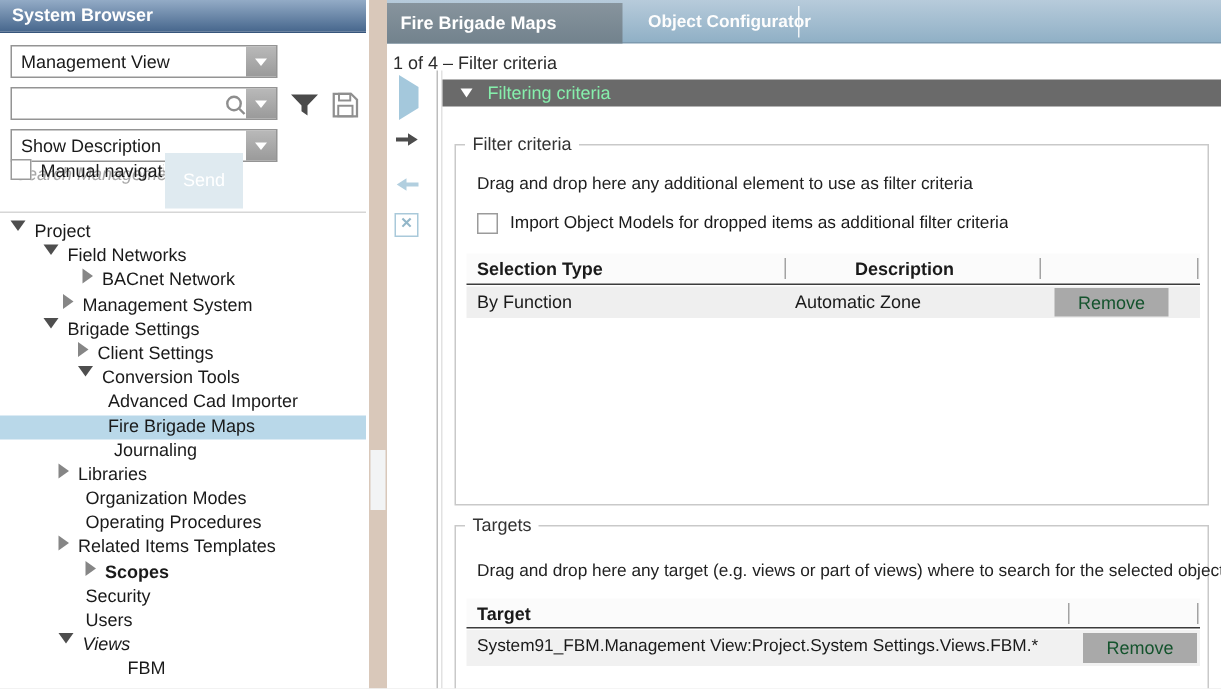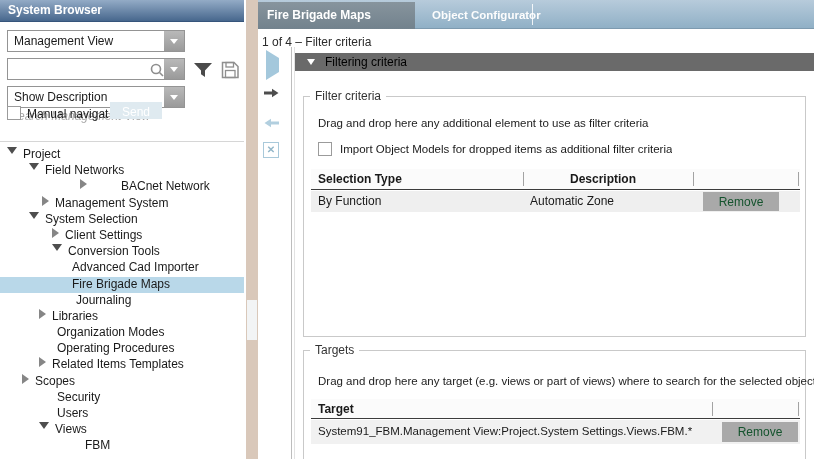--- a/index.html
+++ b/index.html
@@ -32,21 +32,21 @@
     border-top:5px solid #ffffff;
   }
   .search-input {
     position:absolute; left:2px; top:1px; width:138px; height:18px; border:none; outline:none;
     font-family:"Liberation Sans", sans-serif; font-size:12px; font-style:italic; color:#be185d;margin-top:47px;
   }
   .search-input::placeholder { color:#a6a6a6; font-style:italic; }
   .mini-icon { position:absolute; }
   .lp-sep { position:absolute; left:0; top:141px; width:244px; height:1px; background:#d6d6d6; }
   .send-btn {
-    position:absolute; left:110px; top:102px; width:52px; height:17px;
+    position:absolute; left:110px; top:102px; width:52px; height:37px;
     background:#dfeaf0; color:#ffffff; text-align:center; line-height:21px; border:none;
     font-family:"Liberation Sans", sans-serif; font-size:12px;
   }
   .checkbox { position:absolute; width:14px; height:14px; background:#fff; border:1px solid #9b9b9b; }
   .cb-label { position:absolute; white-space:nowrap; overflow:hidden; }
   
   .tree { position:absolute; left:0; top:147px; width:244px; }
   .tree-row { display:flex; align-items:flex-start; height:16.2px; cursor:default; white-space:nowrap; }
   .tree-row.selected { background:#b9d8e9; }
   .tri { width:0; height:0; margin-right:6px; flex:none; }
@@ -77,21 +77,21 @@
   .play-tri { width:0; height:0; border-top:8px solid transparent; border-bottom:8px solid transparent; border-left:13px solid #a4c8dc; }
   .close-box {
     width:16px; height:16px; border:1px solid #a9c9da; background:#fff;
     color:#93b7c9; font-size:10px; font-weight:bold; text-align:center; line-height:14px;
   }
   .vdiv1 { position:absolute; left:33px; top:47px; width:1px; height:412px; background:#bdbdbd; }
   .vdiv2 { position:absolute; left:36px; top:47px; width:1px; height:412px; background:#e2e2e2; }
   
   .section-header {
     position:absolute; left:37px; top:53px; width:519px; height:18px; background:#6a6a6a;
-    color:#000000; line-height:18px; cursor:default;
+    color:#86efac; line-height:18px; cursor:default;
   }
   .section-header .dn {
     position:absolute; left:12px; top:6px; width:0; height:0;
     border-left:4px solid transparent; border-right:4px solid transparent; border-top:6px solid #fff;
   }
   .section-header .txt { position:absolute; left:30px; white-space:nowrap; }
   
   .groupbox { position:absolute; border:1px solid #c9c9c9; background:#fff; }
   .group-label { position:absolute; background:#fff; padding:0 5px; color:#333; white-space:nowrap; }
   .hint { position:absolute; font-size:11.5px; color:#222; white-space:nowrap; }
@@ -156,31 +156,31 @@
 
     <div class="tree">
         <div class="tree-row" style="padding-left: 7px;">
           <span class="tri down"></span>
           <span>Project</span>
         </div>
         <div class="tree-row" style="padding-left: 29px;">
           <span class="tri down"></span>
           <span>Field Networks</span>
         </div>
-        <div class="tree-row" style="padding-left: 80px; gap: 28px;">
+        <div class="tree-row" style="padding-left: 55px;">
           <span class="tri right"></span>
           <span>BACnet Network</span>
         </div>
         <div class="tree-row" style="padding-left: 42px;">
           <span class="tri right"></span>
           <span>Management System</span>
         </div>
         <div class="tree-row" style="padding-left: 29px;">
           <span class="tri down"></span>
-          <span>System Selection</span>
+          <span>Brigade Settings</span>
         </div>
         <div class="tree-row" style="padding-left: 52px;">
           <span class="tri right"></span>
           <span>Client Settings</span>
         </div>
         <div class="tree-row" style="padding-left: 52px;">
           <span class="tri down"></span>
           <span>Conversion Tools</span>
         </div>
         <div class="tree-row" style="padding-left: 72px;">
@@ -199,31 +199,31 @@
         <div class="tree-row" style="padding-left: 57px;">
           <span>Organization Modes</span>
         </div>
         <div class="tree-row" style="padding-left: 57px;">
           <span>Operating Procedures</span>
         </div>
         <div class="tree-row" style="padding-left: 39px;">
           <span class="tri right"></span>
           <span>Related Items Templates</span>
         </div>
-        <div class="tree-row" style="padding-left: 22px;">
+        <div class="tree-row" style="padding-left: 57px; font-weight: bold;">
           <span class="tri right"></span>
           <span>Scopes</span>
         </div>
         <div class="tree-row" style="padding-left: 57px;">
           <span>Security</span>
         </div>
         <div class="tree-row" style="padding-left: 57px;">
           <span>Users</span>
         </div>
-        <div class="tree-row" style="padding-left: 39px;">
+        <div class="tree-row" style="padding-left: 39px; font-style: italic;">
           <span class="tri down"></span>
           <span>Views</span>
         </div>
         <div class="tree-row" style="padding-left: 85px;">
           <span>FBM</span>
         </div>
       </div>
   </div>
 
   <div class="splitter">

